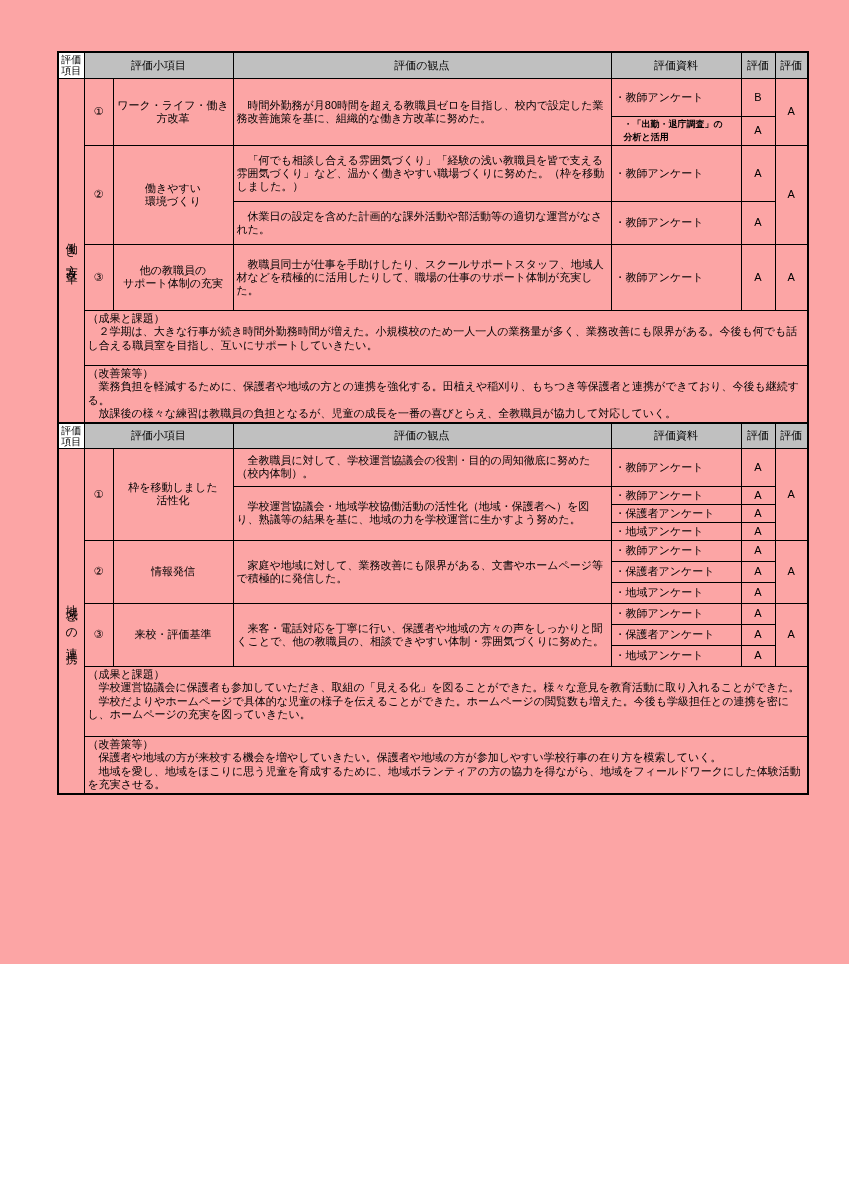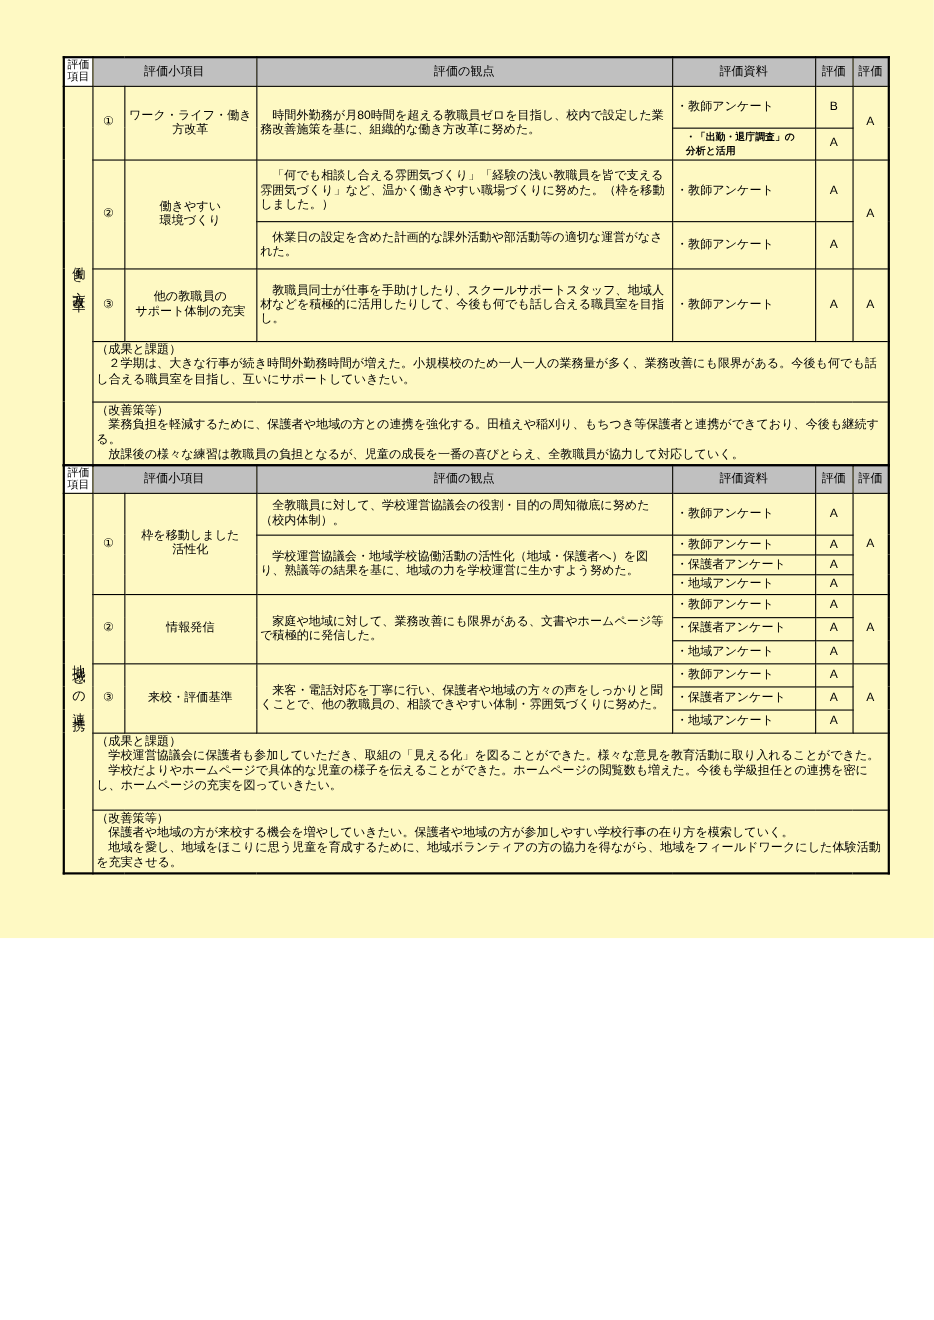--- a/index.html
+++ b/index.html
@@ -3,22 +3,22 @@
 <meta charset="utf-8">
 <style>
   html, body {
     margin: 0; padding: 0;
     background: #ffffff;
     font-family: "Liberation Sans", "DejaVu Sans", sans-serif;
     color: #000;
   }
   .page {
     position: relative;
-    width: 849px; height: 853px;
-    background: #fef9c3;
+    width: 849px; height: 964px;
+    background: #fca5a5;
     overflow: hidden;
   }
   .content {
     position: absolute;
     top: 51px; left: 57px;
     width: 752px;
   }
   table.eval-table {
     border-collapse: collapse;
     table-layout: fixed;
@@ -123,21 +123,21 @@
       </tr>
       <tr style="height:43px">
         <td class="obs">　休業日の設定を含めた計画的な課外活動や部活動等の適切な運営がなされた。</td>
         <td class="mat">・教師アンケート</td>
         <td class="grd">A</td>
       </tr>
       <tr style="height:66px">
         <td class="num">③</td>
         <td class="sub">他の教職員の
 サポート体制の充実</td>
-        <td class="obs">　教職員同士が仕事を手助けしたり、スクールサポートスタッフ、地域人材などを積極的に活用したりして、今後も何でも話し合える職員室を目指し。</td>
+        <td class="obs">　教職員同士が仕事を手助けしたり、スクールサポートスタッフ、地域人材などを積極的に活用したりして、職場の仕事のサポート体制が充実した。</td>
         <td class="mat">・教師アンケート</td>
         <td class="grd">A</td>
         <td class="grd">A</td>
       </tr>
       <tr style="height:55px">
         <td class="note" colspan="6">（成果と課題）
 　２学期は、大きな行事が続き時間外勤務時間が増えた。小規模校のため一人一人の業務量が多く、業務改善にも限界がある。今後も何でも話し合える職員室を目指し、互いにサポートしていきたい。</td>
       </tr>
       <tr style="height:48px">
         <td class="note" colspan="6">（改善策等）

